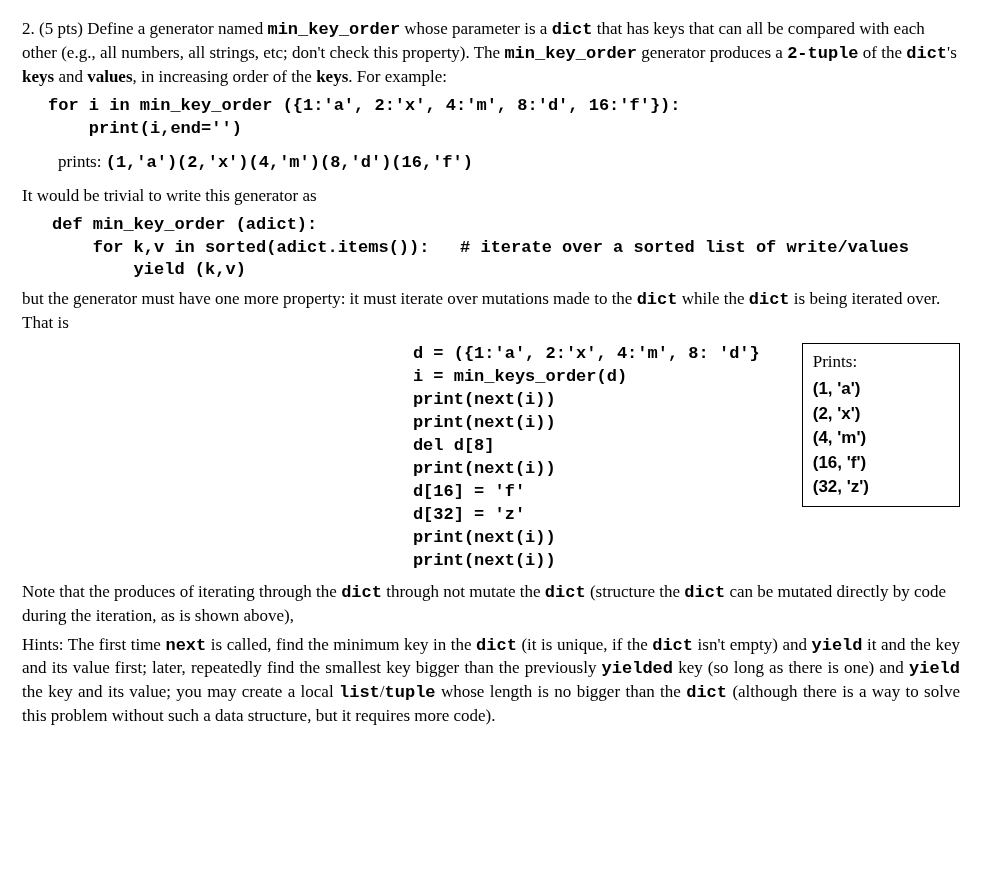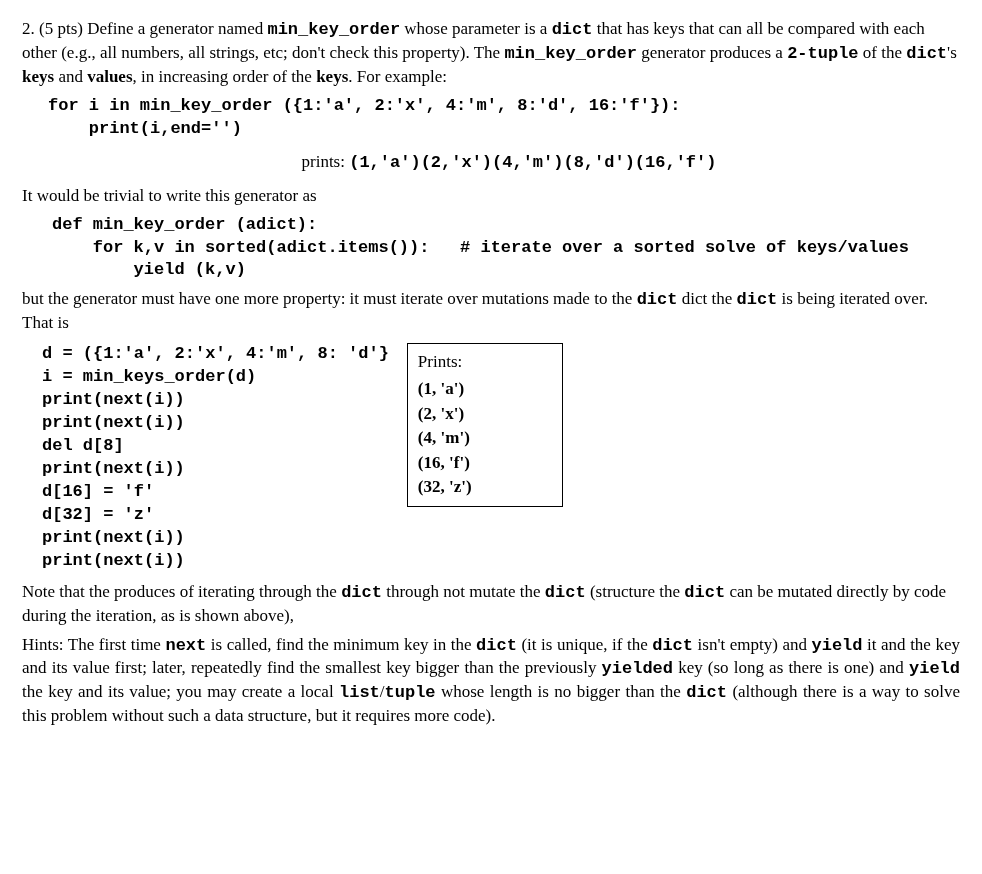--- a/index.html
+++ b/index.html
@@ -26,44 +26,44 @@
   }
   .mono-block-less {
     font-family: "Courier New", Courier, monospace;
     font-weight: bold;
     white-space: pre;
     margin: 6px 0 6px 30px;
   }
   .prints-line {
     margin: 10px 0 10px 36px;
     font-family: "Times New Roman", Times, serif;
-    text-align: center;
   }
   .two-col {
     display: flex;
-    gap: 18px;
+    gap: 42px;
     margin: 8px 0 8px 20px;
     align-items: flex-start;
+    justify-content: flex-end;
   }
   .col-left {
     white-space: pre;
     font-family: "Courier New", Courier, monospace;
     font-weight: bold;
   }
   .col-right {
     border: 1.5px solid #000;
     padding: 6px 90px 6px 10px;
     line-height: 1.45;
   }
   .col-right .lbl {
     font-family: "Times New Roman", Times, serif;
     margin-bottom: 2px;
   }
   .col-right .out {
-    font-family: Liberation Serif, serif;
+    font-family: Liberation Sans, sans-serif;
     font-weight: bold;
     white-space: pre;
   }
   .justify { text-align: justify; }
 </style>
 </head>
 <body>
 
 <p>
   <span>2. (5  pts)  </span><span>Define a generator named </span><span class="mono">min_key_order</span><span> whose parameter is a </span><span class="mono">dict</span><span> that has keys that can all be compared with each other (e.g., all numbers, all strings, etc; don't check this property). The </span><span class="mono">min_key_order</span><span> generator produces a </span><span class="mono">2-tuple</span><span> of the </span><span class="mono">dict</span><span>'s </span><b>keys</b><span> and </span><b>values</b><span>, in increasing order of the </span><b>keys</b><span>.  For example:</span>
@@ -72,25 +72,25 @@
 <div class="mono-block">for i in min_key_order ({1:'a', 2:'x', 4:'m', 8:'d', 16:'f'}):
     print(i,end='')</div>
 
 <p class="prints-line">
   <span>prints: </span><span class="mono">(1,'a')(2,'x')(4,'m')(8,'d')(16,'f')</span>
 </p>
 
 <p>It would be trivial to write this generator as</p>
 
 <div class="mono-block-less">def min_key_order (adict):
-    for k,v in sorted(adict.items()):   # iterate over a sorted solve of keys/values
+    for k,v in sorted(adict.items()):   # iterate over a sorted list of write/values
         yield (k,v)</div>
 
 <p>
-  <span>but the generator must have one more property: it must iterate over mutations made to the </span><span class="mono">dict</span><span> dict the </span><span class="mono">dict</span><span> is being iterated over. That is</span>
+  <span>but the generator must have one more property: it must iterate over mutations made to the </span><span class="mono">dict</span><span> while the </span><span class="mono">dict</span><span> is being iterated over. That is</span>
 </p>
 
 <div class="two-col">
   <div class="col-left">d = ({1:'a', 2:'x', 4:'m', 8: 'd'}
 i = min_keys_order(d)
 print(next(i))
 print(next(i))
 del d[8]
 print(next(i))
 d[16] = 'f'

